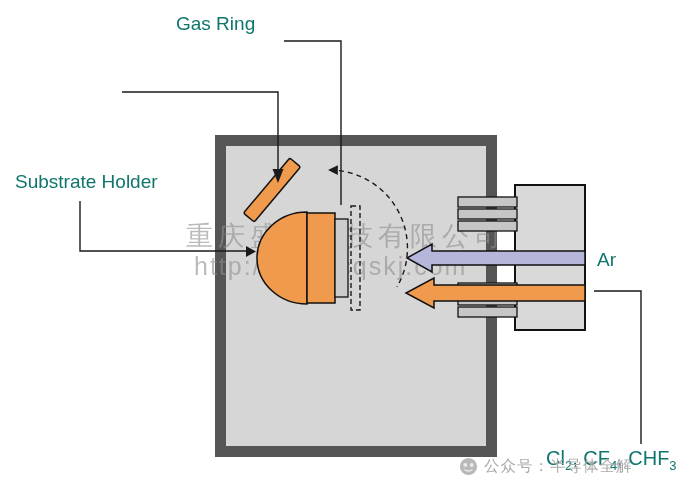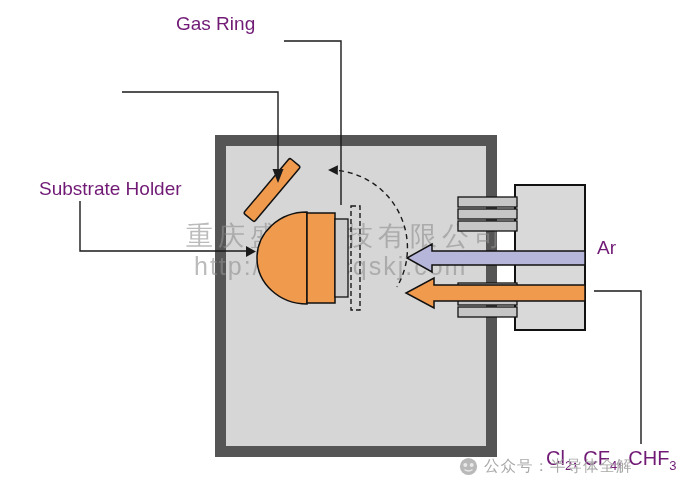--- a/index.html
+++ b/index.html
@@ -1,25 +1,25 @@
 <!DOCTYPE html>
 <html><head>
 <meta charset="utf-8">
 <style>
   * { margin:0; padding:0; box-sizing:border-box; }
   html,body { width:689px; height:497px; background:#ffffff; }
   body { font-family:"Liberation Sans","DejaVu Sans",sans-serif; }
   .stage { position:relative; width:689px; height:497px; background:#fff; overflow:hidden; }
   .layer { position:absolute; left:0; top:0; width:689px; height:497px; }
   .z1 { z-index:1; } .z3 { z-index:3; }
-  .label { position:absolute; color:#701a75; font-size:19px; line-height:27px; white-space:nowrap; z-index:4; }
+  .label { position:absolute; color:#0f766e; font-size:19px; line-height:27px; white-space:nowrap; z-index:4; }
   .gas-ring-label   { left:176px; top:10px; }
   .shutter-label    { left:48px;  top:80px; }
-  .substrate-label  { left:15px;  top:175px;margin-left:24px; }
-  .ar-label         { left:597px; top:234px; }
+  .substrate-label  { left:15px;  top:168px; }
+  .ar-label         { left:597px; top:246px; }
   .formula          { left:546px; top:445px; font-size:20px; }
   .formula sub      { font-size:13px; }
   .watermark { position:absolute; color:#8f8f8f; opacity:.6; z-index:2; white-space:nowrap; }
   .wm1 { left:186px; top:218px; font-size:27px; letter-spacing:5px; }
   .wm2 { left:194px; top:252px; font-size:25px; letter-spacing:2px; }
   .footer { position:absolute; left:459px; top:456px; display:flex; align-items:center; gap:6px; z-index:4; }
   .footer-text { color:#a9a9a9; font-size:15.5px; letter-spacing:1px; white-space:nowrap; }
 </style>
 </head>
 <body>

